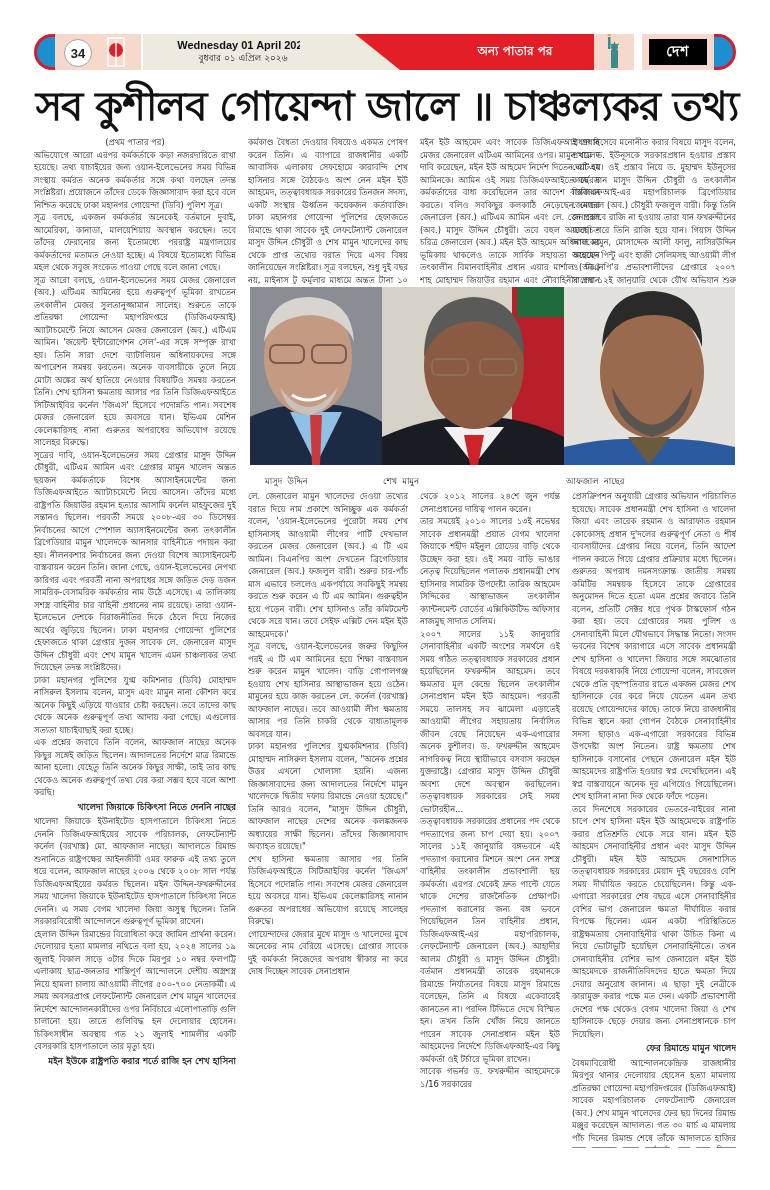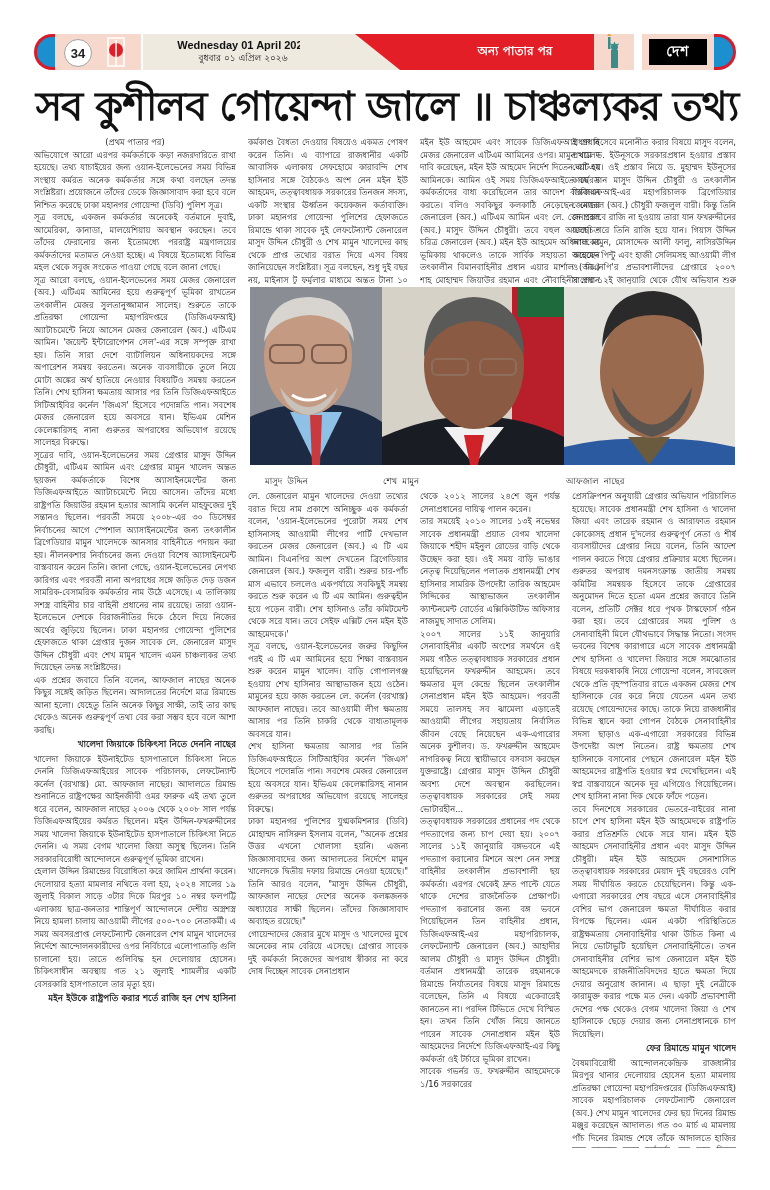--- a/index.html
+++ b/index.html
@@ -63,20 +63,21 @@
 </div>
 
 <div class="headline">সব কুশীলব গোয়েন্দা জালে ॥ চাঞ্চল্যকর তথ্য</div>
 
 <div class="col" style="left:34px;top:136px;width:202px;height:1000px;overflow:hidden;">
   <p class="continue">(প্রথম পাতার পর)</p>
   <p>অভিযোগে আরো এরপর কর্মকর্তাকে কড়া নজরদারিতে রাখা হয়েছে। তথ্য যাচাইয়ের জন্য ওয়ান-ইলেভেনের সময় বিভিন্ন সংস্থায় কর্মরত অনেক কর্মকর্তার সঙ্গে কথা বলছেন তদন্ত সংশ্লিষ্টরা। প্রয়োজনে তাঁদের ডেকে জিজ্ঞাসাবাদ করা হবে বলে নিশ্চিত করেছে ঢাকা মহানগর গোয়েন্দা (ডিবি) পুলিশ সূত্র।</p>
   <p>সূত্র বলছে, একজন কর্মকর্তার অনেকেই বর্তমানে দুবাই, আমেরিকা, কানাডা, মালয়েশিয়ায় অবস্থান করছেন। তবে তাঁদের ফেরানোর জন্য ইতোমধ্যে পররাষ্ট্র মন্ত্রণালয়ের কর্মকর্তাদের মতামত নেওয়া হচ্ছে। এ বিষয়ে ইতোমধ্যে বিভিন্ন মহল থেকে সবুজ সংকেত পাওয়া গেছে বলে জানা গেছে।</p>
   <p>সূত্র আরো বলছে, ওয়ান-ইলেভেনের সময় মেজর জেনারেল (অব.) এটিএম আমিনের হয়ে গুরুত্বপূর্ণ ভূমিকা রাখতেন তৎকালীন মেজর সুলতানুজ্জামান সালেহ। শুরুতে তাকে প্রতিরক্ষা গোয়েন্দা মহাপরিদপ্তরে (ডিজিএফআই) অ্যাটাচমেন্টে নিয়ে আসেন মেজর জেনারেল (অব.) এটিএম আমিন। 'জয়েন্ট ইন্টারোগেশন সেল'-এর সঙ্গে সম্পৃক্ত রাখা হয়। তিনি সারা দেশে ব্যাটালিয়ন অধিনায়কদের সঙ্গে অপারেশন সমন্বয় করতেন। অনেক ব্যবসায়ীকে তুলে নিয়ে মোটা অঙ্কের অর্থ হাতিয়ে নেওয়ার বিষয়টিও সমন্বয় করতেন তিনি। শেখ হাসিনা ক্ষমতায় আসার পর তিনি ডিজিএফআইতে সিটিআইবির কর্নেল 'জিএস' হিসেবে পদোন্নতি পান। সবশেষ মেজর জেনারেল হয়ে অবসরে যান। ইভিএম মেশিন কেলেঙ্কারিসহ নানা গুরুতর অপরাধের অভিযোগ রয়েছে সালেহর বিরুদ্ধে।</p>
   <p>সূত্রের দাবি, ওয়ান-ইলেভেনের সময় গ্রেপ্তার মাসুদ উদ্দিন চৌধুরী, এটিএম আমিন এবং গ্রেপ্তার মামুন খালেদ অন্তত ছয়জন কর্মকর্তাকে বিশেষ অ্যাসাইনমেন্টের জন্য ডিজিএফআইতে অ্যাটাচমেন্টে নিয়ে আসেন। তাঁদের মধ্যে রাষ্ট্রপতি জিয়াউর রহমান হত্যার আসামি কর্নেল মাহফুজের দুই সন্তানও ছিলেন। পরবর্তী সময়ে ২০০৮-এর ৩০ ডিসেম্বর নির্বাচনের আগে স্পেশাল অ্যাসাইনমেন্টের জন্য তৎকালীন ব্রিগেডিয়ার মামুন খালেদকে আনসার বাহিনীতে পদায়ন করা হয়। নীলনকশার নির্বাচনের জন্য দেওয়া বিশেষ অ্যাসাইনমেন্ট বাস্তবায়ন করেন তিনি। জানা গেছে, ওয়ান-ইলেভেনের নেপথ্য কারিগর এবং পরবর্তী নানা অপরাধের সঙ্গে জড়িত দেড় ডজন সামরিক-বেসামরিক কর্মকর্তার নাম উঠে এসেছে। এ তালিকায় সশস্ত্র বাহিনীর চার বাহিনী প্রধানের নাম রয়েছে। তারা ওয়ান-ইলেভেনে দেশকে বিরাজনীতির দিকে ঠেলে দিয়ে নিজের অর্থের জুড়িয়ে ছিলেন। ঢাকা মহানগর গোয়েন্দা পুলিশের হেফাজতে থাকা গ্রেপ্তার দুজন সাবেক লে. জেনারেল মাসুদ উদ্দিন চৌধুরী এবং শেখ মামুন খালেদ এমন চাঞ্চল্যকর তথ্য দিয়েছেন তদন্ত সংশ্লিষ্টদের।</p>
+  <p>ঢাকা মহানগর পুলিশের যুগ্ম কমিশনার (ডিবি) মোহাম্মদ নাসিরুল ইসলাম বলেন, মাসুদ এবং মামুন নানা কৌশল করে অনেক কিছুই এড়িয়ে যাওয়ার চেষ্টা করছেন। তবে তাদের কাছ থেকে অনেক গুরুত্বপূর্ণ তথ্য আদায় করা গেছে। এগুলোর সত্যতা যাচাইবাছাই করা হচ্ছে।</p>
   <p>এক প্রশ্নের জবাবে তিনি বলেন, আফজাল নাছের অনেক কিছুর সঙ্গেই জড়িত ছিলেন। আদালতের নির্দেশে মাত্র রিমান্ডে আনা হলো। যেহেতু তিনি অনেক কিছুর সাক্ষী, তাই তার কাছ থেকেও অনেক গুরুত্বপূর্ণ তথ্য বের করা সম্ভব হবে বলে আশা করছি।</p>
   <p class="sub">খালেদা জিয়াকে চিকিৎসা নিতে দেননি নাছের</p>
   <p>খালেদা জিয়াকে ইউনাইটেড হাসপাতালে চিকিৎসা নিতে দেননি ডিজিএফআইয়ের সাবেক পরিচালক, লেফটেন্যান্ট কর্নেল (বরখাস্ত) মো. আফজাল নাছের। আদালতে রিমান্ড শুনানিতে রাষ্ট্রপক্ষের আইনজীবী ওমর ফারুক এই তথ্য তুলে ধরে বলেন, আফজাল নাছের ২০০৬ থেকে ২০০৮ সাল পর্যন্ত ডিজিএফআইয়ের কর্মরত ছিলেন। মইন উদ্দিন-ফখরুদ্দীনের সময় খালেদা জিয়াকে ইউনাইটেড হাসপাতালে চিকিৎসা নিতে দেননি। এ সময় বেগম খালেদা জিয়া অসুস্থ ছিলেন। তিনি সরকারবিরোধী আন্দোলনে গুরুত্বপূর্ণ ভূমিকা রাখেন।</p>
   <p>হেলাল উদ্দিন রিমান্ডের বিরোধিতা করে জামিন প্রার্থনা করেন। দেলোয়ার হত্যা মামলার নথিতে বলা হয়, ২০২৪ সালের ১৯ জুলাই বিকাল সাড়ে ৩টার দিকে মিরপুর ১০ নম্বর ফলপট্টি এলাকায় ছাত্র-জনতার শান্তিপূর্ণ আন্দোলনে দেশীয় অস্ত্রশস্ত্র নিয়ে হামলা চালায় আওয়ামী লীগের ৫০০-৭০০ নেতাকর্মী। এ সময় অবসরপ্রাপ্ত লেফটেন্যান্ট জেনারেল শেখ মামুন খালেদের নির্দেশে আন্দোলনকারীদের ওপর নির্বিচারে এলোপাতাড়ি গুলি চালানো হয়। তাতে গুলিবিদ্ধ হন দেলোয়ার হোসেন। চিকিৎসাধীন অবস্থায় গত ২১ জুলাই শ্যামলীর একটি বেসরকারি হাসপাতালে তার মৃত্যু হয়।</p>
   <p class="sub">মইন ইউকে রাষ্ট্রপতি করার শর্তে রাজি হন শেখ হাসিনা</p>
 </div>
 
 <div class="col" style="left:248px;top:136px;width:160px;height:148px;overflow:hidden;">
   <p>কর্মকাণ্ড বৈধতা দেওয়ার বিষয়েও একমত পোষণ করেন তিনি। এ ব্যাপারে রাজধানীর একটি আবাসিক এলাকায় সেফহোমে কারাবন্দি শেখ হাসিনার সঙ্গে বৈঠকেও অংশ নেন মইন ইউ আহমেদ, তত্ত্বাবধায়ক সরকারের তিনজন সদস্য, একটি সংস্থার ঊর্ধ্বতন কয়েকজন কর্তাব্যক্তি। ঢাকা মহানগর গোয়েন্দা পুলিশের হেফাজতে রিমান্ডে থাকা সাবেক দুই লেফটেন্যান্ট জেনারেল মাসুদ উদ্দিন চৌধুরী ও শেখ মামুন খালেদের কাছ থেকে প্রাপ্ত তথ্যের বরাত দিয়ে এসব বিষয় জানিয়েছেন সংশ্লিষ্টরা। সূত্র বলছেন, শুধু দুই বছর নয়, মাইনাস টু ফর্মুলার মাধ্যমে অন্তত টানা ১০ বছরের ক্ষমতায় থাকার টার্গেট ছিল ওয়ান-ইলেভেন কুশীলবদের। সে পথেই এগোচ্ছিলেন তাঁরা। তবে অভিযানায় দমনপীড়ন, রাজনীতিবিদদের চরিত্রহনন, ব্যবসায়ীদের কাছ থেকে অস্ত্রের মুখে বিপুল পরিমাণ অর্থ হাতিয়ে নেওয়ার একের পর এক</p>
 </div>
@@ -130,22 +131,22 @@
   </div>
 </div>
 
 <div class="caption" style="left:265px;top:475px;">মাসুদ উদ্দিন</div>
 <div class="caption" style="left:383px;top:475px;">শেখ মামুন</div>
 <div class="caption" style="left:566px;top:475px;">আফজাল নাছের</div>
 
 <div class="col" style="left:248px;top:490px;width:160px;height:648px;overflow:hidden;">
   <p>লে. জেনারেল মামুন খালেদের দেওয়া তথ্যের বরাত দিয়ে নাম প্রকাশে অনিচ্ছুক এক কর্মকর্তা বলেন, 'ওয়ান-ইলেভেনের পুরোটা সময় শেখ হাসিনাসহ আওয়ামী লীগের পার্টি দেখভাল করতেন মেজর জেনারেল (অব.) এ টি এম আমিন। বিএনপির অংশ দেখতেন ব্রিগেডিয়ার জেনারেল (অব.) ফজলুল বারী। শুরুর চার-পাঁচ মাস এভাবে চললেও একপর্যায়ে সবকিছুই সমন্বয় করতে শুরু করেন এ টি এম আমিন। গুরুত্বহীন হয়ে পড়েন বারী। শেখ হাসিনাও তাঁর কমিটমেন্ট থেকে সরে যান। তবে সেইফ এক্সিট দেন মইন ইউ আহমেদকে।'</p>
   <p>সূত্র বলছে, ওয়ান-ইলেভেনের জরুর কিছুদিন পরই এ টি এম আমিনের হয়ে শিক্ষা বাস্তবায়ন শুরু করেন মামুন খালেদ। বাড়ি গোপালগঞ্জ হওয়ায় শেখ হাসিনার আস্থাভাজন হয়ে ওঠেন। মামুনের হয়ে কাজ করতেন লে. কর্নেল (বরখাস্ত) আফজাল নাছের। তবে আওয়ামী লীগ ক্ষমতায় আসার পর তিনি চাকরি থেকে বাধ্যতামূলক অবসরে যান।</p>
+  <p>ঢাকা মহানগর পুলিশের যুগ্মকমিশনার (ডিবি) মোহাম্মদ নাসিরুল ইসলাম বলেন, "অনেক প্রশ্নের উত্তর এখনো খোলাসা হয়নি। এজন্য জিজ্ঞাসাবাদের জন্য আদালতের নির্দেশে মামুন খালেদকে দ্বিতীয় দফায় রিমান্ডে নেওয়া হয়েছে।" তিনি আরও বলেন, "মাসুদ উদ্দিন চৌধুরী, আফজাল নাছের দেশের অনেক কলঙ্কজনক অধ্যায়ের সাক্ষী ছিলেন। তাঁদের জিজ্ঞাসাবাদ অব্যাহত রয়েছে।"</p>
   <p>শেখ হাসিনা ক্ষমতায় আসার পর তিনি ডিজিএফআইতে সিটিআইবির কর্নেল 'জিএস' হিসেবে পদোন্নতি পান। সবশেষ মেজর জেনারেল হয়ে অবসরে যান। ইভিএম কেলেঙ্কারিসহ নানান গুরুতর অপরাধের অভিযোগ রয়েছে সালেহর বিরুদ্ধে।</p>
-  <p>ঢাকা মহানগর পুলিশের যুগ্মকমিশনার (ডিবি) মোহাম্মদ নাসিরুল ইসলাম বলেন, "অনেক প্রশ্নের উত্তর এখনো খোলাসা হয়নি। এজন্য জিজ্ঞাসাবাদের জন্য আদালতের নির্দেশে মামুন খালেদকে দ্বিতীয় দফায় রিমান্ডে নেওয়া হয়েছে।" তিনি আরও বলেন, "মাসুদ উদ্দিন চৌধুরী, আফজাল নাছের দেশের অনেক কলঙ্কজনক অধ্যায়ের সাক্ষী ছিলেন। তাঁদের জিজ্ঞাসাবাদ অব্যাহত রয়েছে।"</p>
   <p>গোয়েন্দাদের জেরার মুখে মাসুদ ও খালেদের মুখে অনেকের নাম বেরিয়ে এসেছে। গ্রেপ্তার সাবেক দুই কর্মকর্তা নিজেদের অপরাধ স্বীকার না করে দোষ দিচ্ছেন সাবেক সেনাপ্রধান</p>
 </div>
 
 <div class="col" style="left:420px;top:490px;width:140px;height:648px;overflow:hidden;">
   <p>থেকে ২০১২ সালের ২৪শে জুন পর্যন্ত সেনাপ্রধানের দায়িত্ব পালন করেন।</p>
   <p>তার সময়েই ২০১০ সালের ১৩ই নভেম্বর সাবেক প্রধানমন্ত্রী প্রয়াত বেগম খালেদা জিয়াকে শহীদ মইনুল রোডের বাড়ি থেকে উচ্ছেদ করা হয়। ওই সময় বাড়ি ভাঙার নেতৃত্ব দিয়েছিলেন পলাতক প্রধানমন্ত্রী শেখ হাসিনার সামরিক উপদেষ্টা তারিক আহমেদ সিদ্দিকের আস্থাভাজন তৎকালীন ক্যান্টনমেন্ট বোর্ডের এক্সিকিউটিভ অফিসার নাজমুছ সাদাত সেলিম।</p>
   <p>২০০৭ সালের ১১ই জানুয়ারি সেনাবাহিনীর একটি অংশের সমর্থনে ওই সময় গঠিত তত্ত্বাবধায়ক সরকারের প্রধান হয়েছিলেন ফখরুদ্দীন আহমেদ। তবে ক্ষমতার মূল কেন্দ্রে ছিলেন তৎকালীন সেনাপ্রধান মইন ইউ আহমেদ। পরবর্তী সময়ে তালসহ সব ঝামেলা এড়াতেই আওয়ামী লীগের সহায়তায় নির্বাসিত জীবন বেছে নিয়েছেন এক-এগারোর অনেক কুশীলব। ড. ফখরুদ্দীন আহমেদ নাগরিকত্ব নিয়ে স্থায়ীভাবে বসবাস করছেন যুক্তরাষ্ট্রে। গ্রেপ্তার মাসুদ উদ্দিন চৌধুরী অবশ্য দেশে অবস্থান করছিলেন। তত্ত্বাবধায়ক সরকারের সেই সময় ভোটারহীন...</p>
   <p>তত্ত্বাবধায়ক সরকারের প্রধানের পদ থেকে পদত্যাগের জন্য চাপ দেয়া হয়। ২০০৭ সালের ১১ই জানুয়ারি বঙ্গভবনে এই পদত্যাগ করানোর মিশনে অংশ নেন সশস্ত্র বাহিনীর তৎকালীন প্রভাবশালী ছয় কর্মকর্তা। এরপর থেকেই দ্রুত পাল্টে যেতে থাকে দেশের রাজনৈতিক প্রেক্ষাপট। পদত্যাগ করানোর জন্য বঙ্গ ভবনে গিয়েছিলেন তিন বাহিনীর প্রধান, ডিজিএফআই-এর মহাপরিচালক, লেফটেন্যান্ট জেনারেল (অব.) আহাদীর আলম চৌধুরী ও মাসুদ উদ্দিন চৌধুরী। বর্তমান প্রধানমন্ত্রী তারেক রহমানকে রিমান্ডে নির্যাতনের বিষয়ে মাসুদ রিমান্ডে বলেছেন, তিনি এ বিষয়ে একেবারেই জানতেন না। পরদিন টিভিতে দেখে বিস্মিত হন। তখন তিনি খোঁজ নিয়ে জানতে পারেন সাবেক সেনাপ্রধান মইন ইউ আহমেদের নির্দেশে ডিজিএফআই-এর কিছু কর্মকর্তা ওই টর্চারে ভূমিকা রাখেন।</p>
   <p>সাবেক গভর্নর ড. ফখরুদ্দীন আহমেদকে ১/16 সরকারের</p>
 </div>

